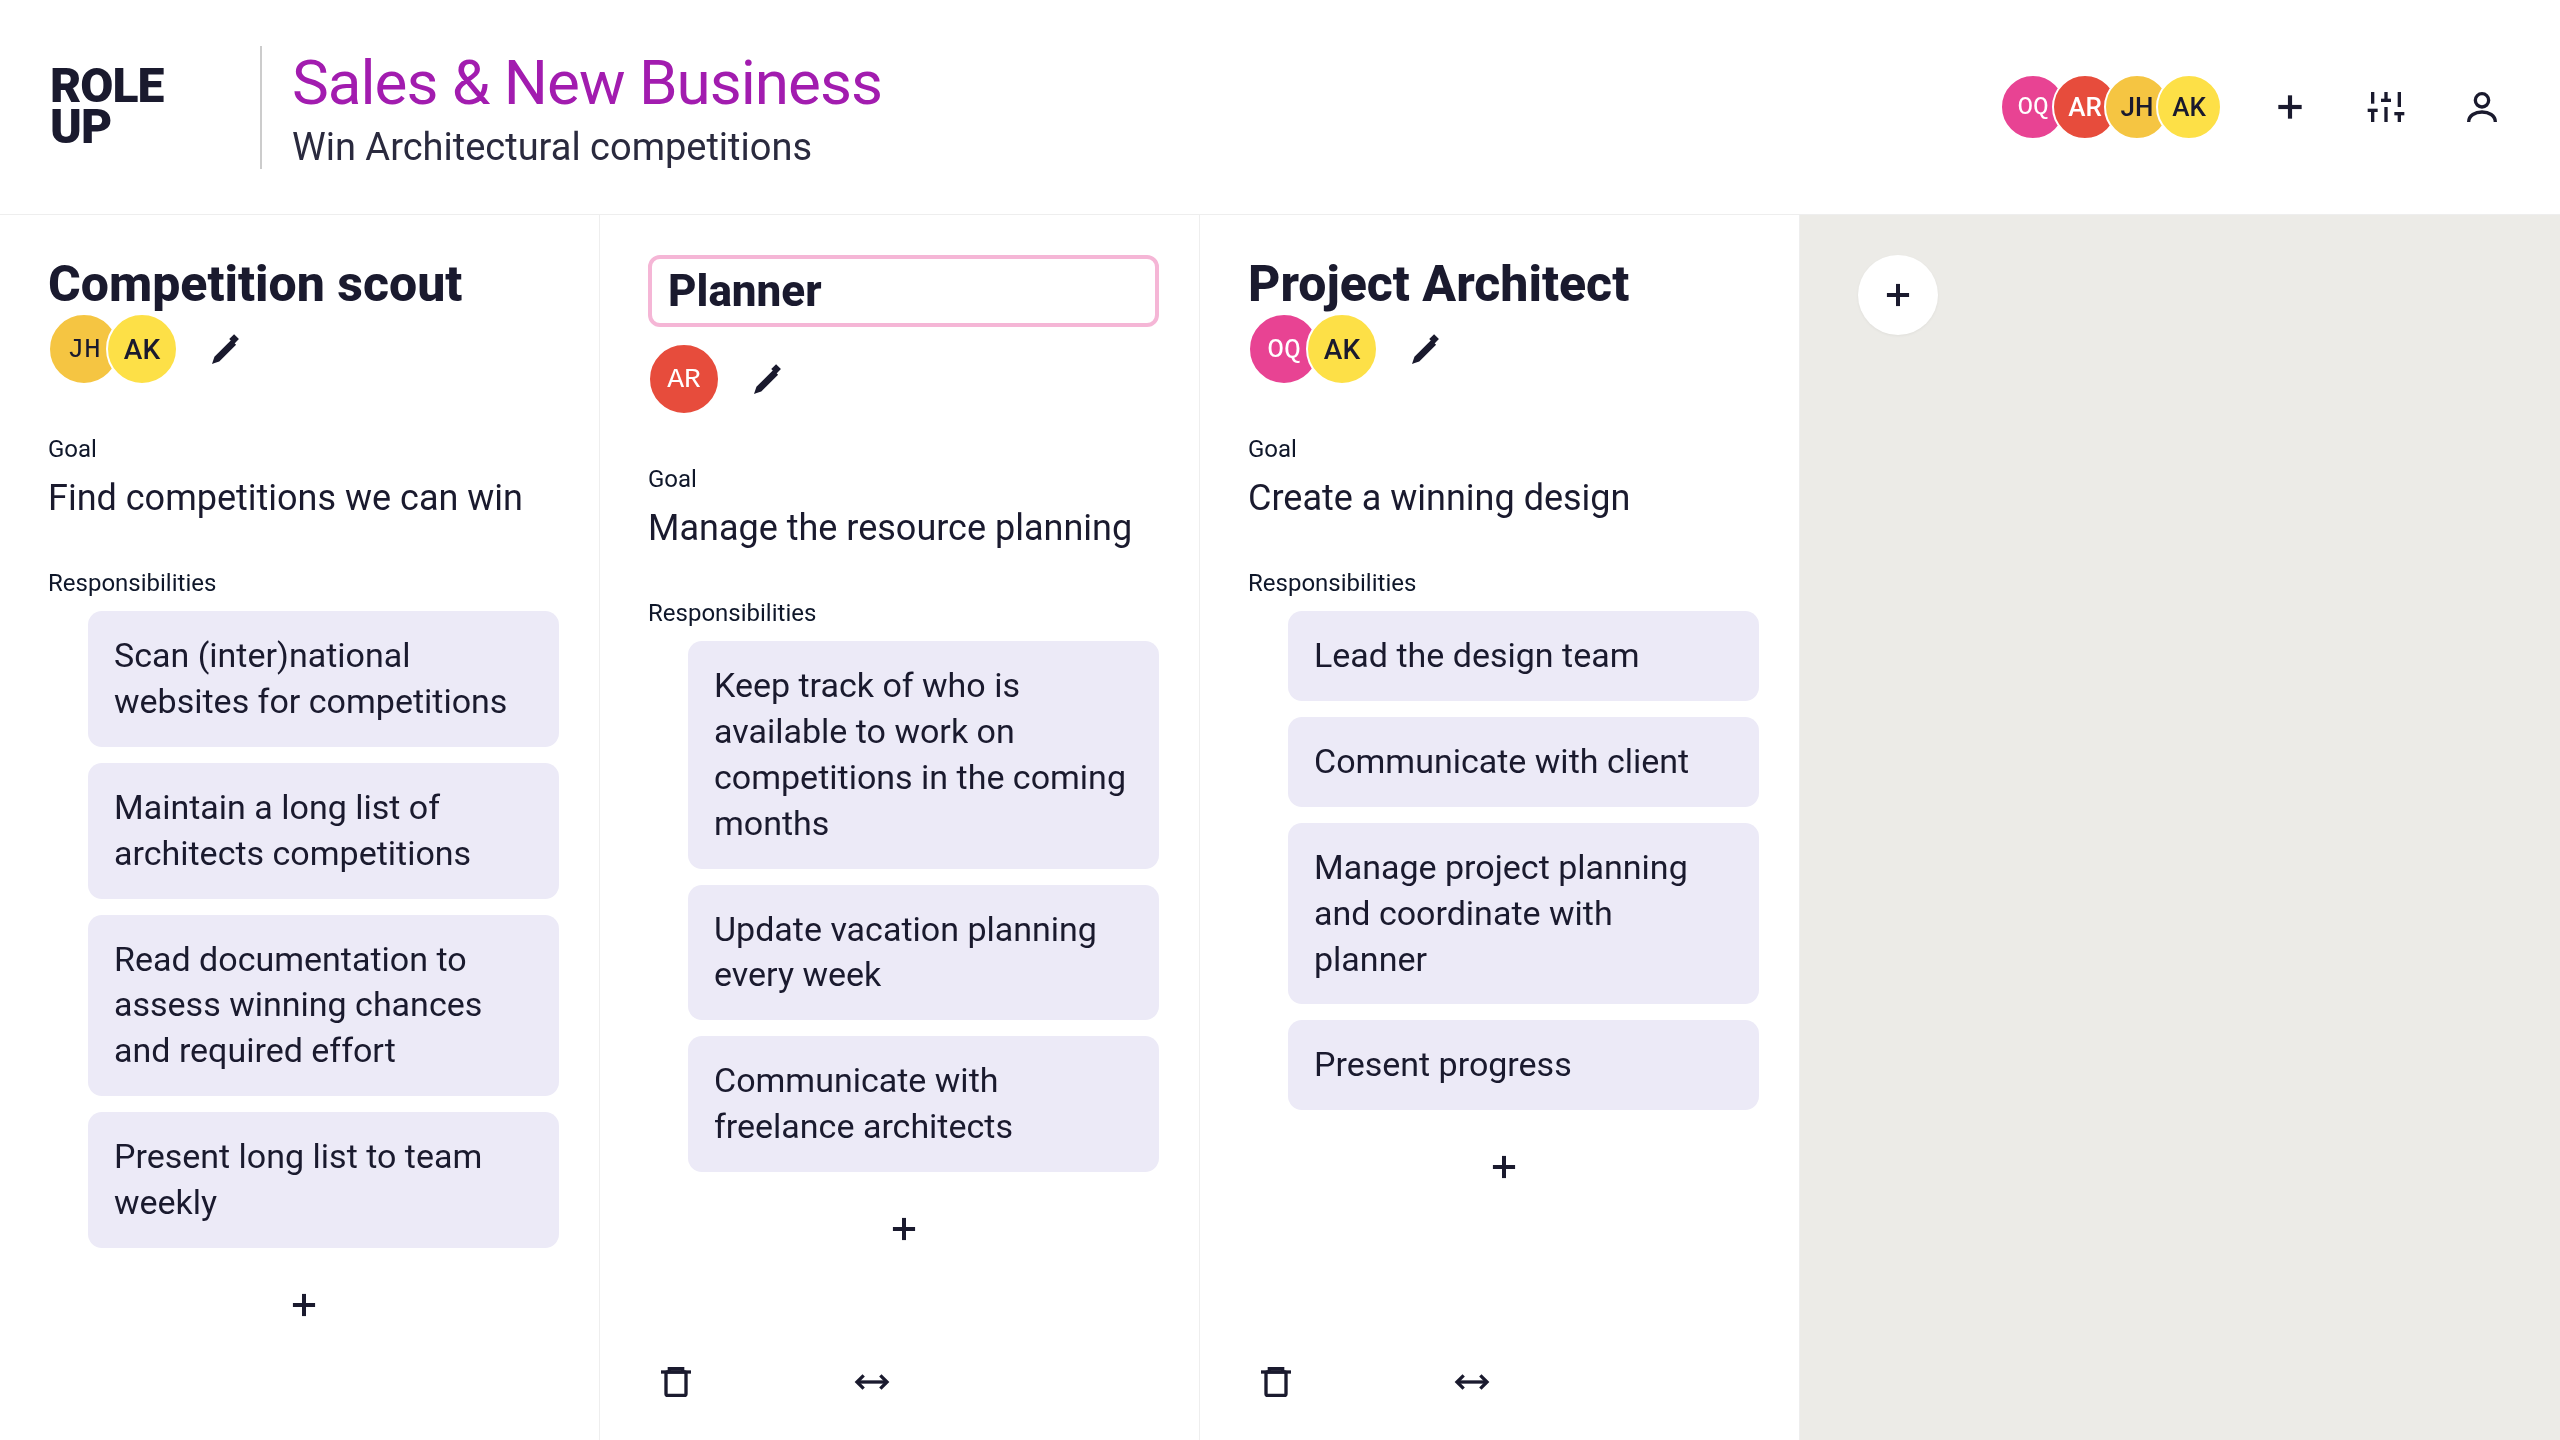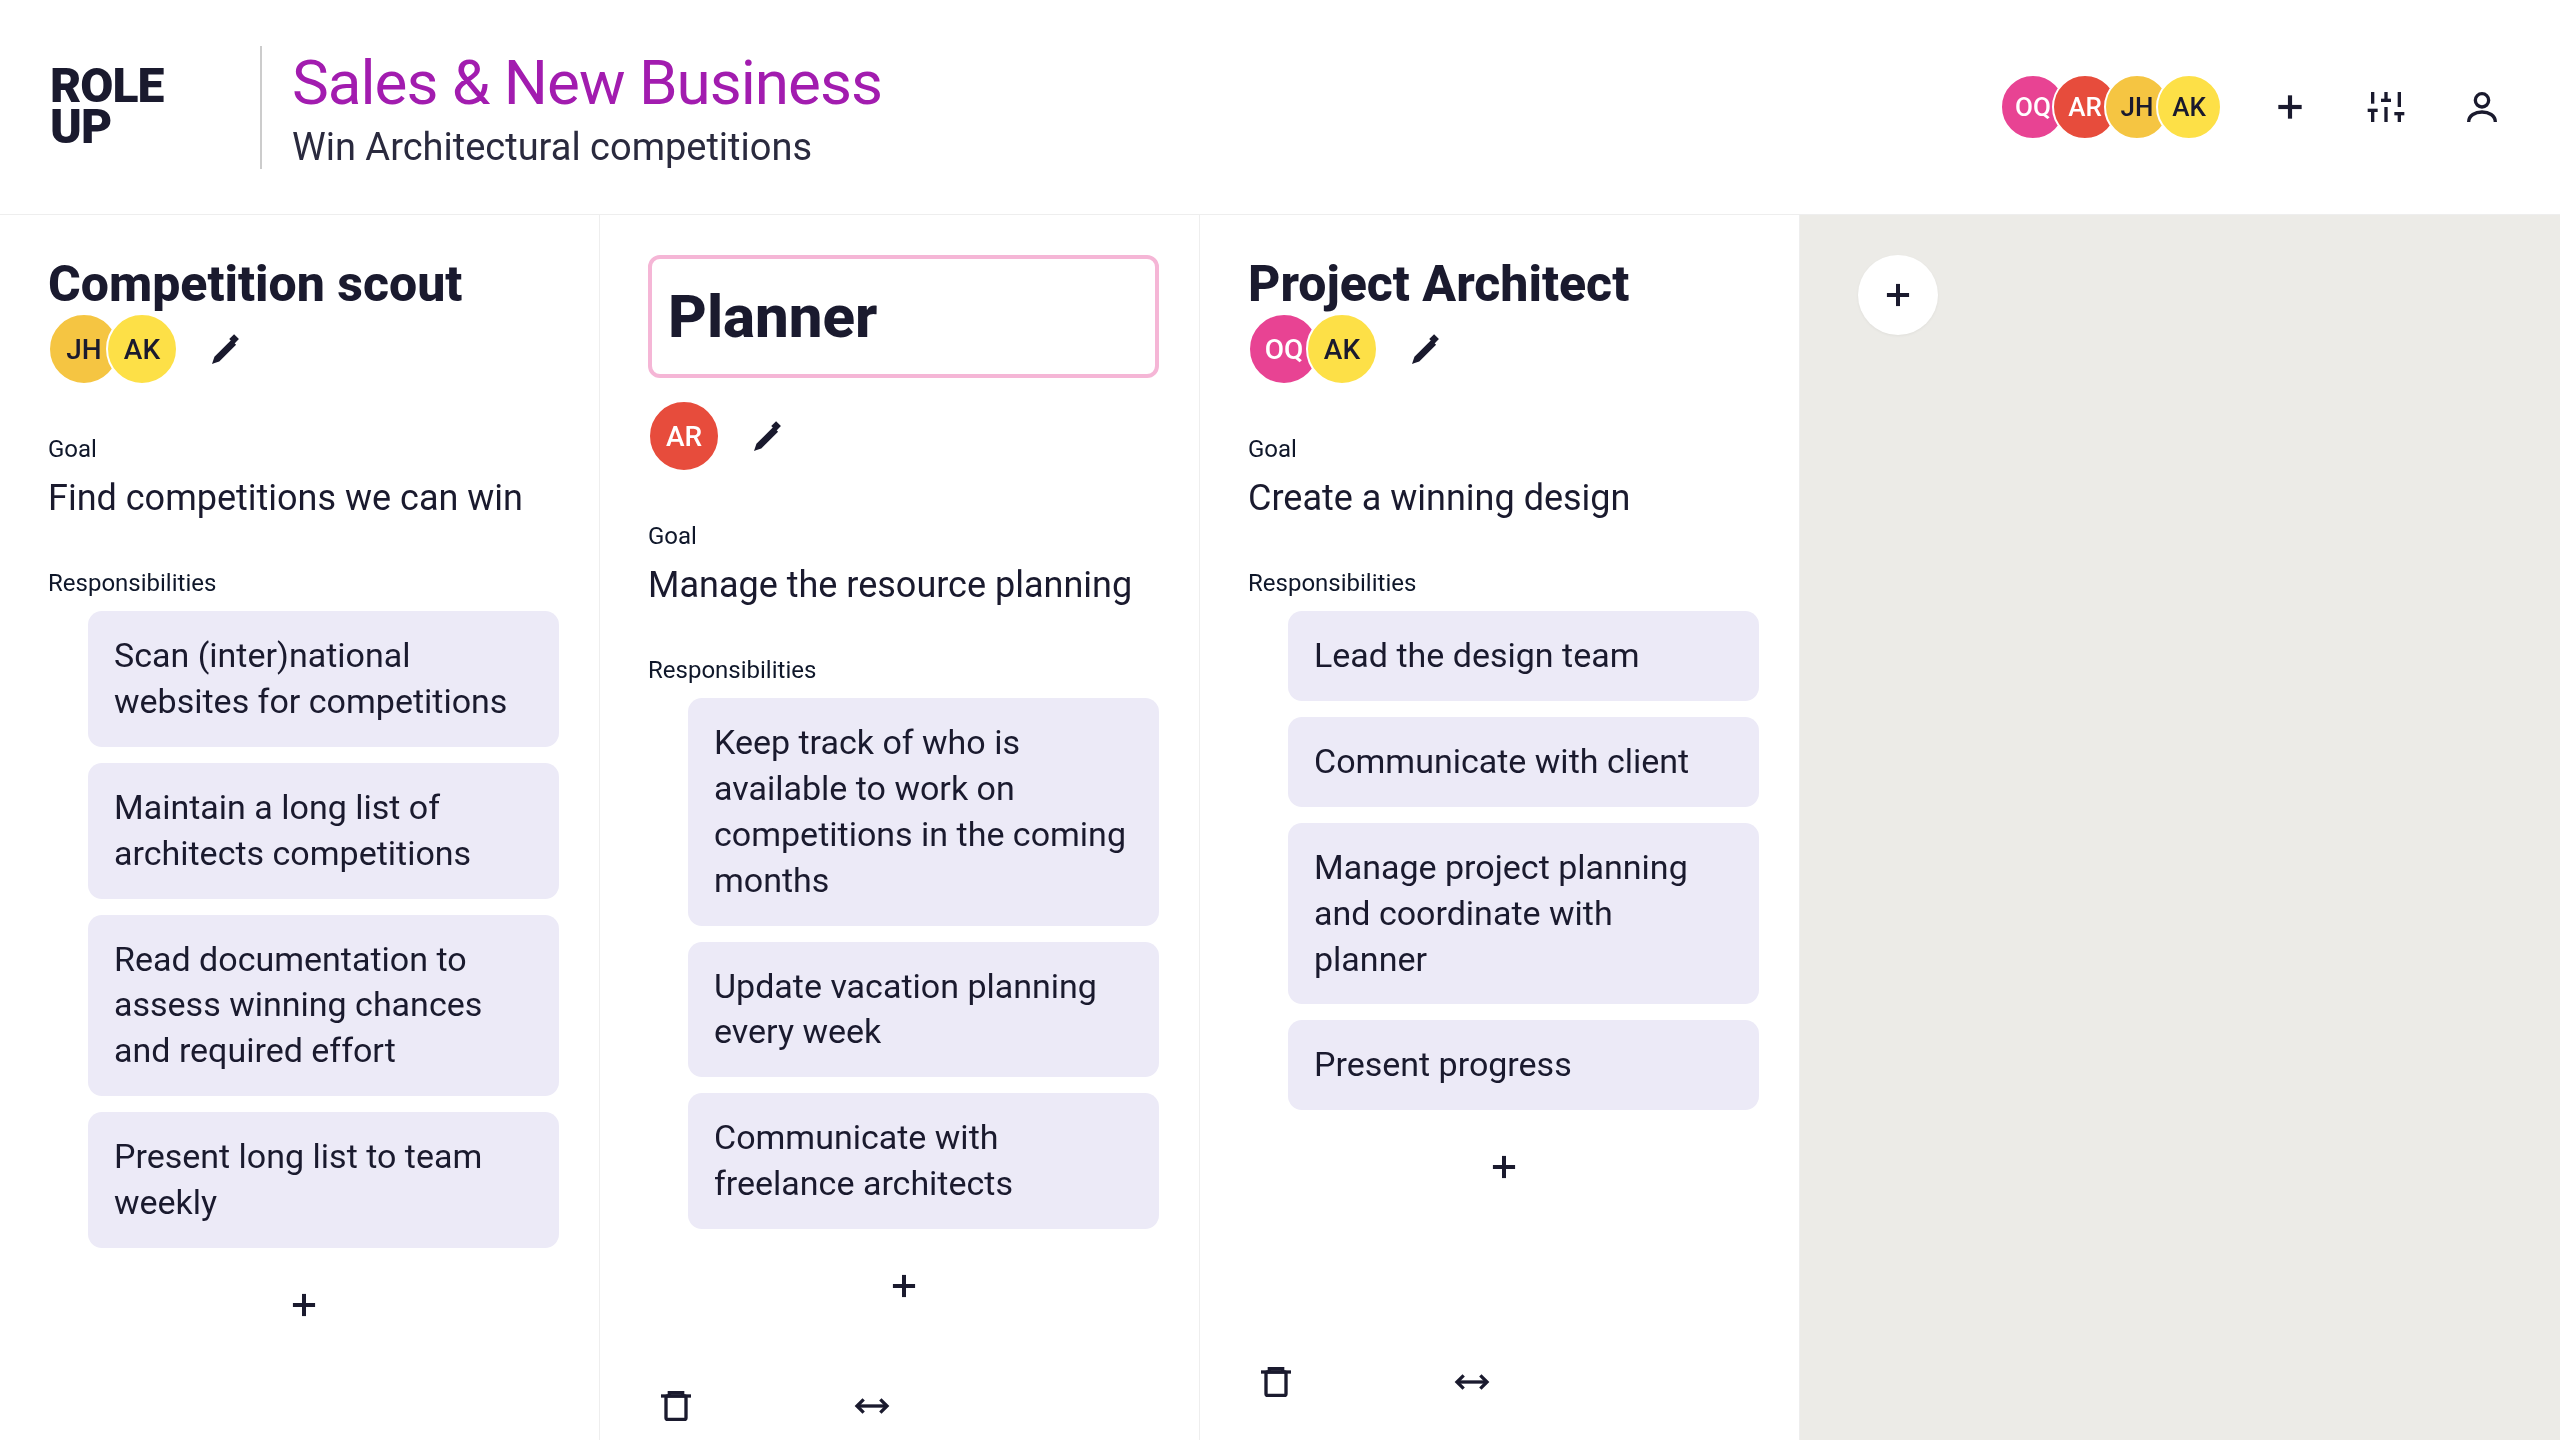--- a/index.html
+++ b/index.html
@@ -65,21 +65,21 @@
     border-radius: 50%;
     display: flex;
     align-items: center;
     justify-content: center;
     font-size: 26px;
     font-weight: 500;
     color: #1a1a2e;
     margin-left: -14px;
     border: 2px solid #fff;
   }
-  .avatar:first-child { margin-left: 0; }
+  .avatar:first-child { margin-left: 0; font-family: Liberation Mono, monospace; }
   .avatar.pink { background: #e84393; color: #fff; }
   .avatar.red  { background: #e74c3c; color: #fff; }
   .avatar.yellow { background: #f5c542; }
   .avatar.blue { background: #fde047; }
 
   .icon-btn {
     background: none;
     border: none;
     cursor: pointer;
     padding: 8px;
@@ -102,30 +102,30 @@
     display: flex;
     flex-direction: column;
     position: relative;
   }
   .column-title {
     font-size: 50px;
     font-weight: 800;
     color: #1a1a2e;
   }
   .column-title-input {
-    font-size: 60px;
+    font-size: 44px;
     font-weight: 800;
     color: #1a1a2e;
     border: 4px solid #f5b6d6;
     border-radius: 12px;
-    padding: 22px 16px;
+    padding: 6px 16px;
     width: 100%;
     outline: none;
     font-family: inherit;
-    margin-bottom: 22px;
+    margin-bottom: 16px;
   }
   .column-meta {
     display: flex;
     align-items: center;
     gap: 24px;
     margin-bottom: 50px;
   }
   .column-avatars {
     display: flex;
   }

